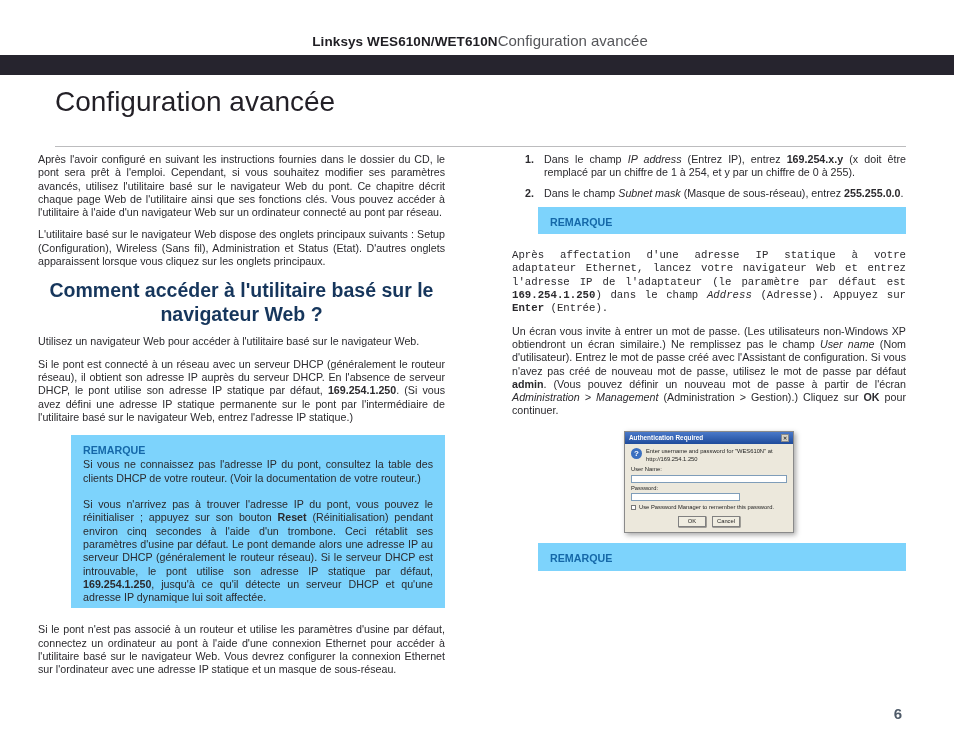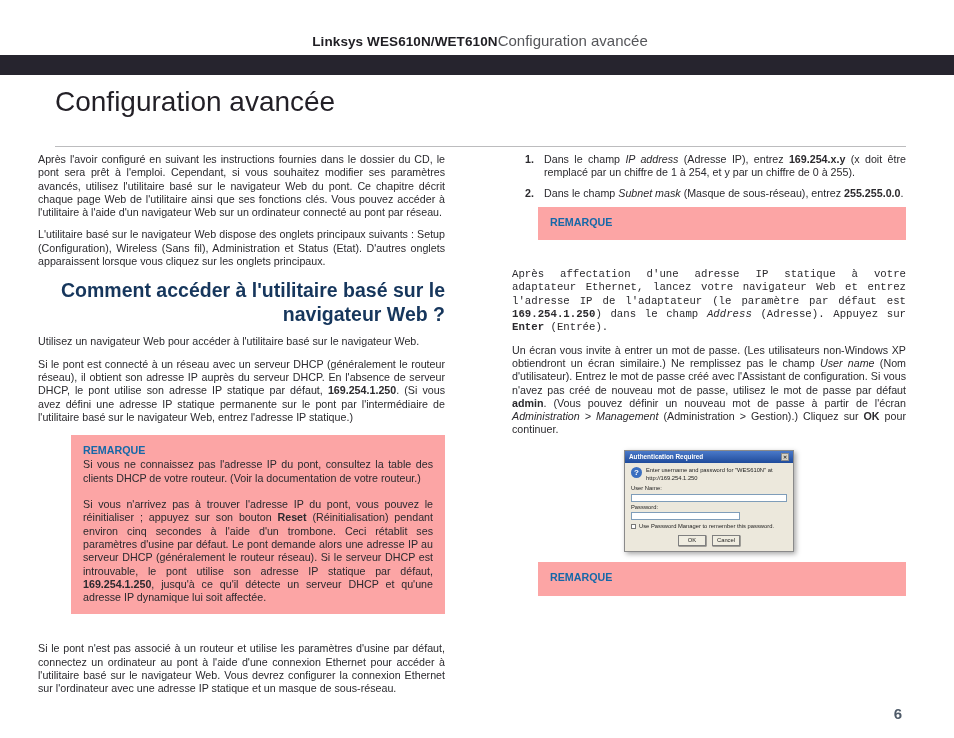--- a/index.html
+++ b/index.html
@@ -21,26 +21,26 @@
   .header-bar { position:absolute; top:55px; left:0; width:954px; height:20px; background:#26242e; }
   .page-title { position:absolute; top:86px; left:55px; font-size:28px; font-weight:400; color:#221f26; }
   .divider { position:absolute; top:146px; left:55px; width:851px; border-top:1px solid #bcbcbe; }
   
   .col { position:absolute; top:153px; font-size:10.7px; line-height:13.3px; text-align:justify; color:#2b2a2e; }
   .col-left  { left:38px;  width:407px; }
   .col-right { left:512px; width:394px; }
   p.body { margin-bottom:9px; }
   .section-heading {
     font-size:19.5px; line-height:23.5px; color:#16365c;
-    font-weight:700; margin:11px 0 9px; text-align:right;
+    font-weight:700; margin:11px 0 9px; text-align:center;
   }
   b { font-weight:700; }
   i { font-style:italic; }
   
-  .note { background:#fca5a5; margin:11px 0 28px 33px; padding:9px 12px 10px 12px; }
+  .note { background:#7dd3fc; margin:11px 0 15px 33px; padding:9px 12px 4px 12px; }
   .col-right .note { margin-left:26px; margin-top:6px; }
   .note-label { color:#1568a8; font-weight:700; margin-bottom:1px; }
   .note p { margin:0; }
   .note p + p { margin-top:13px; }
   
   .step-item { display:flex; margin:0 0 7px 13px; }
   .step-num  { font-weight:700; flex:0 0 19px; }
   .step-text { flex:1; text-align:justify; }
   
   .dialog-wrap { display:flex; justify-content:center; margin:13px 0 10px; }
@@ -114,21 +114,21 @@
     </div>
 
     <p class="body">Si le pont n'est pas associé à un routeur et utilise les paramètres d'usine par défaut, connectez un ordinateur au pont à l'aide d'une connexion Ethernet pour accéder à l'utilitaire basé sur le navigateur Web. Vous devrez configurer la connexion Ethernet sur l'ordinateur avec une adresse IP statique et un masque de sous-réseau.</p>
   </div>
 
   <div class="col col-right">
 
 
     <div class="step-item">
       <span class="step-num">1.</span>
-      <span class="step-text"><span>Dans le champ </span><i>IP address</i><span> (Adresse IP), entrez </span><b>169.254.x.y</b><span> (x doit être remplacé par un chiffre de 1 à 254, et y par un chiffre de 0 à 255).</span></span>
+      <span class="step-text"><span>Dans le champ </span><i>IP address</i><span> (Entrez IP), entrez </span><b>169.254.x.y</b><span> (x doit être remplacé par un chiffre de 1 à 254, et y par un chiffre de 0 à 255).</span></span>
     </div>
 
     <div class="step-item">
       <span class="step-num">2.</span>
       <span class="step-text"><span>Dans le champ </span><i>Subnet mask</i><span> (Masque de sous-réseau), entrez </span><b>255.255.0.0</b><span>.</span></span>
     </div>
 
     <div class="note">
       <div class="note-label">REMARQUE</div>
     </div>

